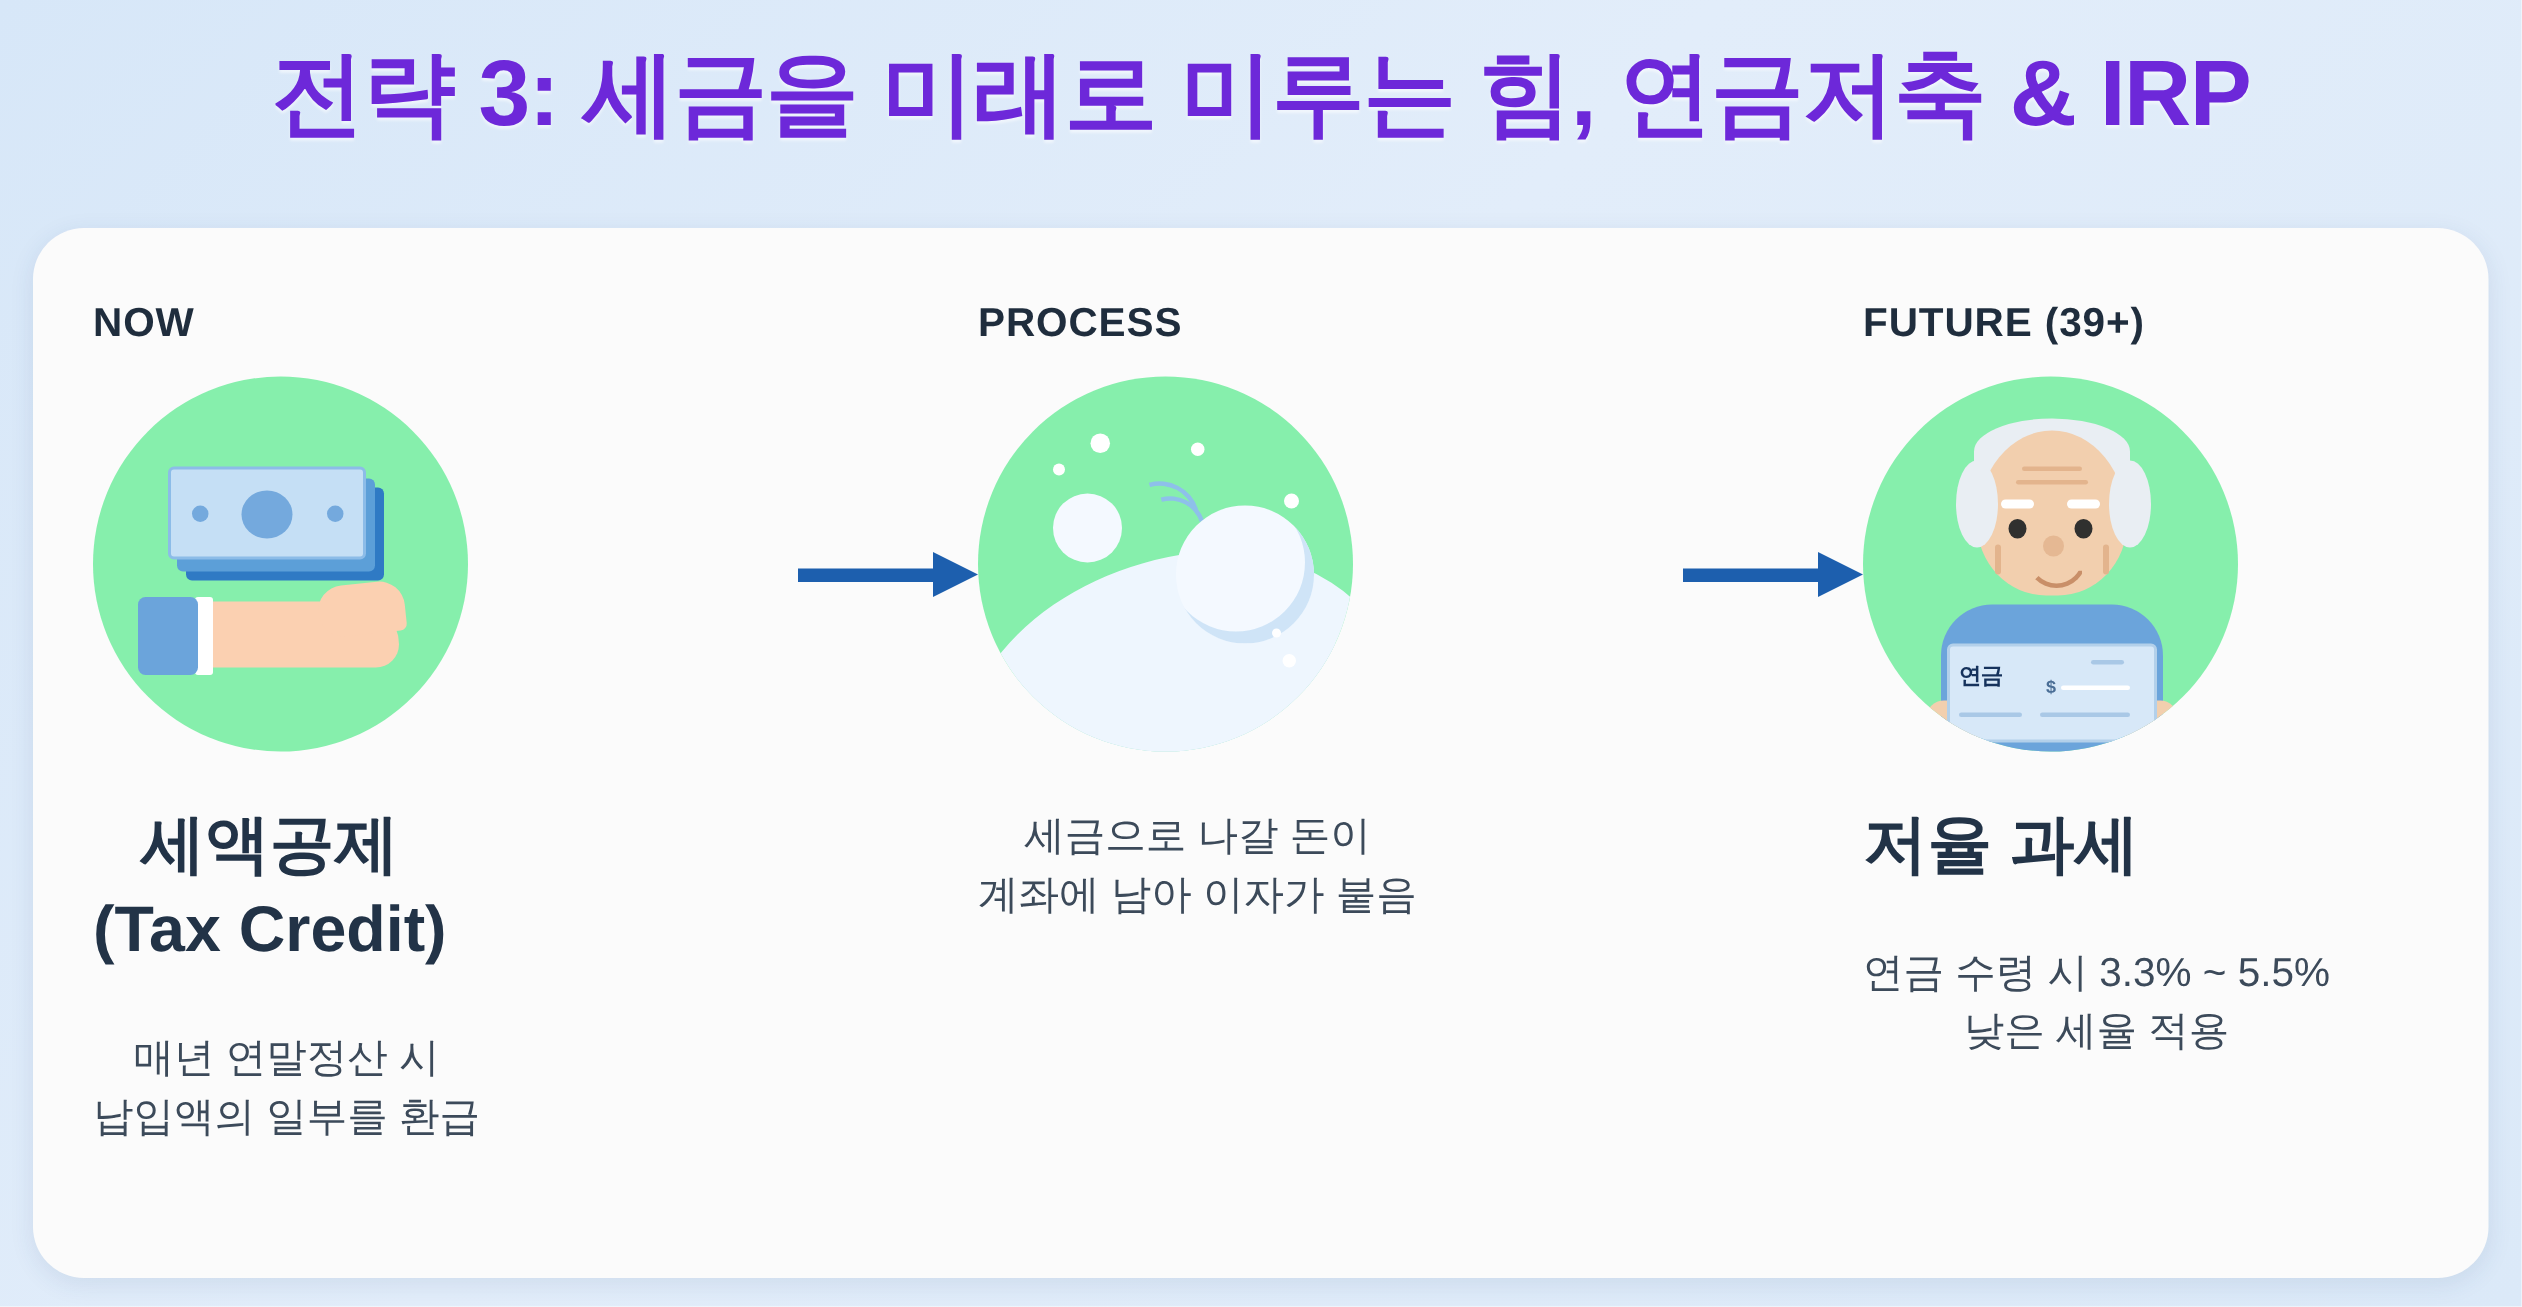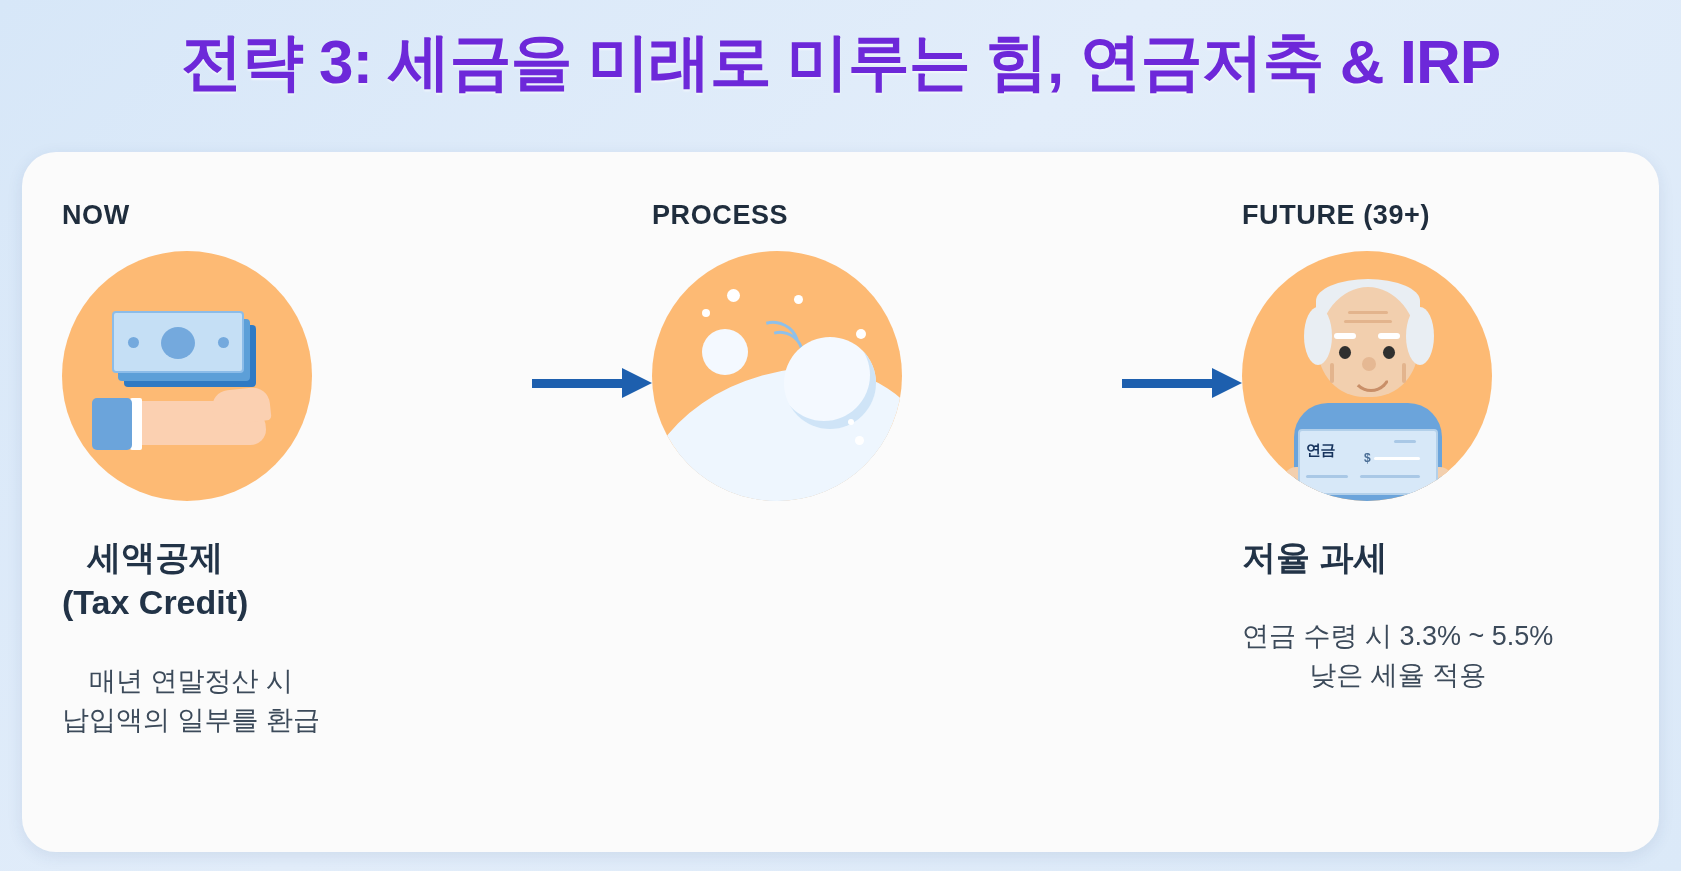--- a/index.html
+++ b/index.html
@@ -74,29 +74,29 @@
     color: #1f2d3d;
     letter-spacing: 0.6px;
     margin-bottom: 20px;
     white-space: nowrap;
   }
 
   .circle {
     width: 250px;
     height: 250px;
     border-radius: 50%;
-    background: #fdba74;
+    background: #86efac;
     position: relative;
     overflow: hidden;
     flex: 0 0 auto;
   }
 
   .step-title {
     margin-top: 34px;
-    font-size: 34px;
+    font-size: 43px;
     font-weight: bold;
     color: #223347;
     line-height: 1.32;
     text-align: center;
     white-space: pre-line;
   }
 
   .step-desc {
     margin-top: 37px;
     font-size: 27px;
@@ -405,20 +405,22 @@
         <div class="motion m2"></div>
         <div class="snowball-big"></div>
         <div class="flake f1"></div>
         <div class="flake f2"></div>
         <div class="flake f3"></div>
         <div class="flake f4"></div>
         <div class="flake f5"></div>
         <div class="flake f6"></div>
       </div>
 
+      <div class="step-desc">세금으로 나갈 돈이
+계좌에 남아 이자가 붙음</div>
     </div>
 
     <div class="arrow">
       <div class="shaft"></div>
       <div class="head"></div>
     </div>
 
     <div class="step">
       <div class="step-kicker">FUTURE (39+)</div>
 

